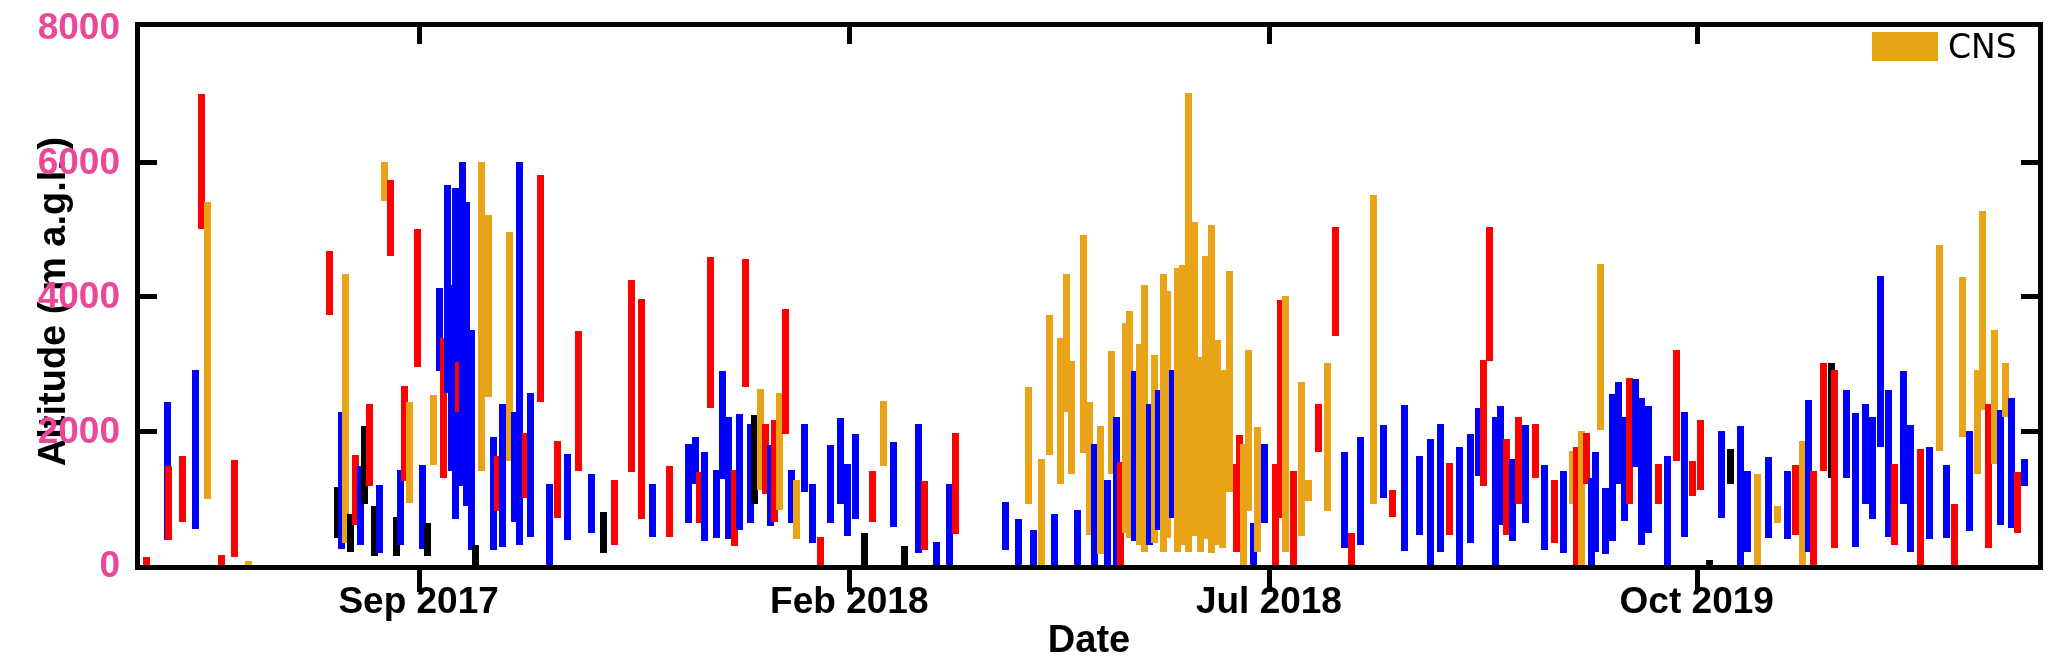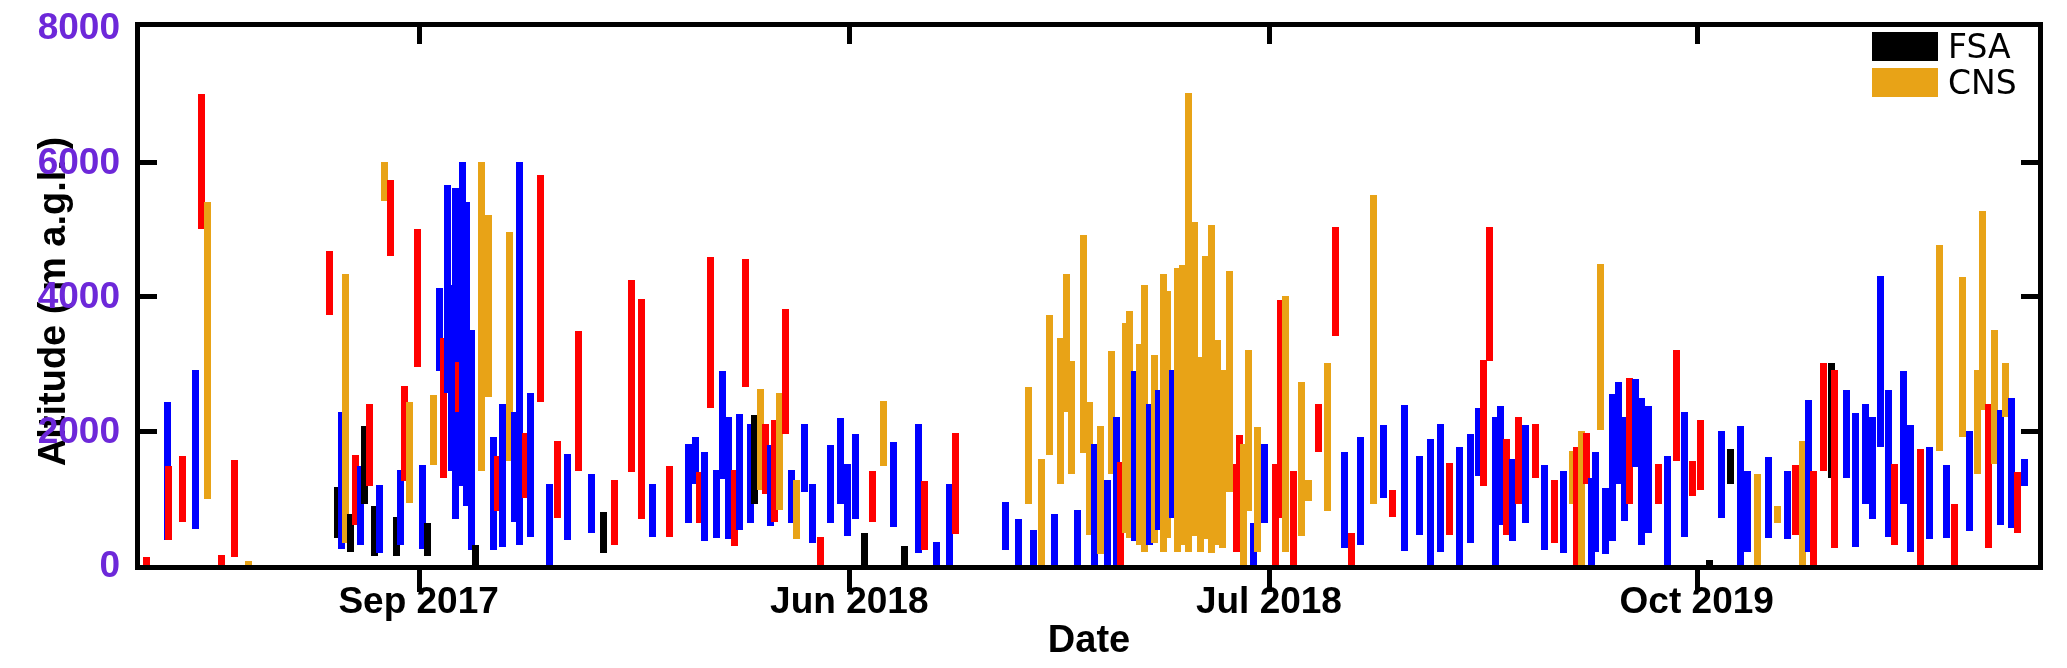--- a/index.html
+++ b/index.html
@@ -18,21 +18,21 @@
   }
   #bars-layer{position:absolute;left:0;top:0;width:100%;height:100%;}
   .bar{position:absolute;width:7px;}
 
   
   .ytick{position:absolute;left:135px;width:22px;height:5px;background:#000;}
   .ytick-r{position:absolute;left:2021px;width:22px;height:5px;background:#000;}
   .ylabel{
     position:absolute;right:2000px;
     text-align:center;
-    font-size:37px;font-weight:bold;color:#6d28d9;
+    font-size:37px;font-weight:bold;color:#ec4899;
     line-height:1;
     white-space:nowrap;
   }
   #y-axis-labels{position:absolute;left:0;top:0;width:135px;height:668px;}
   #y-axis-labels .ylabel{position:absolute;right:15px;}
 
   #y-axis-title{
     position:absolute;
     left:-158px; top:280px;
     width:420px;
@@ -361,31 +361,27 @@
       <div class="xtick" style="left: 847.283px;"></div>
       <div class="xtick-t" style="left: 847.283px;"></div>
       <div class="xtick" style="left: 1266.93px;"></div>
       <div class="xtick-t" style="left: 1266.93px;"></div>
       <div class="xtick" style="left: 1694.74px;"></div>
       <div class="xtick-t" style="left: 1694.74px;"></div>
     </div>
 
   <div id="x-axis-labels">
       <div class="xlabel" style="left: 418.626px;">Sep 2017</div>
-      <div class="xlabel" style="left: 849.283px;">Jun 2018</div>
+      <div class="xlabel" style="left: 849.283px;">Feb 2018</div>
       <div class="xlabel" style="left: 1268.93px;">Jul 2018</div>
       <div class="xlabel" style="left: 1696.74px;">Oct 2019</div>
     </div>
 
   <div id="x-axis-title">Date</div>
 
   <div id="legend">
-      <div class="legend-row">
-        <div class="legend-swatch" style="background: rgb(0, 0, 0);"></div>
-        <div class="legend-label">FSA</div>
-      </div>
       <div class="legend-row">
         <div class="legend-swatch" style="background: rgb(232, 163, 23);"></div>
         <div class="legend-label">CNS</div>
       </div>
     </div>
 
 </div>
 
 </body></html>

